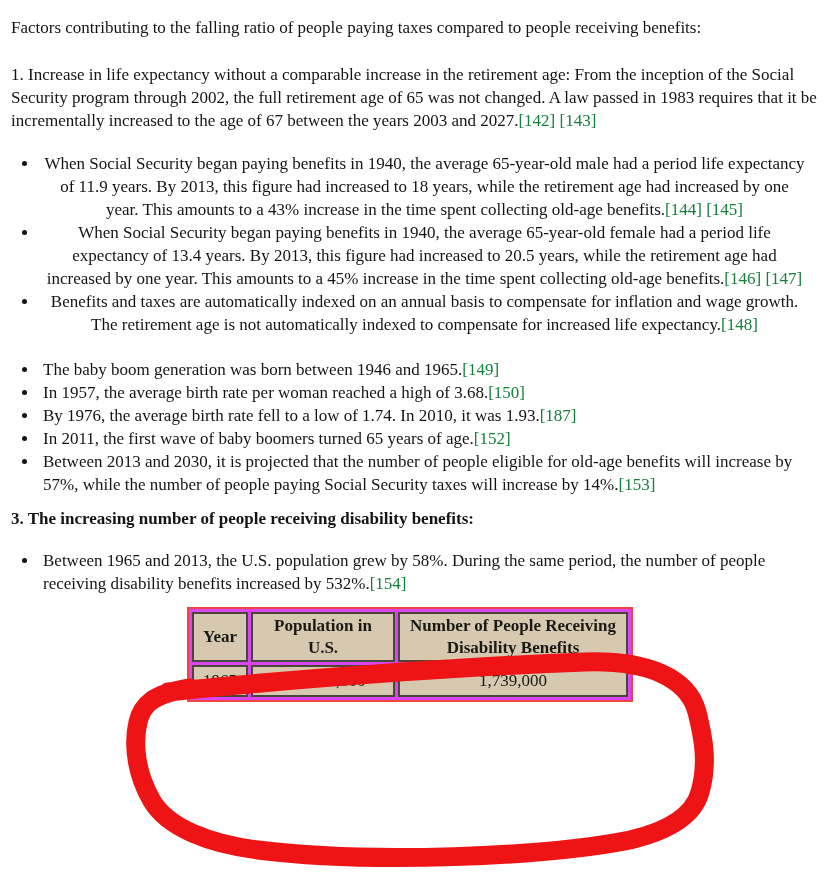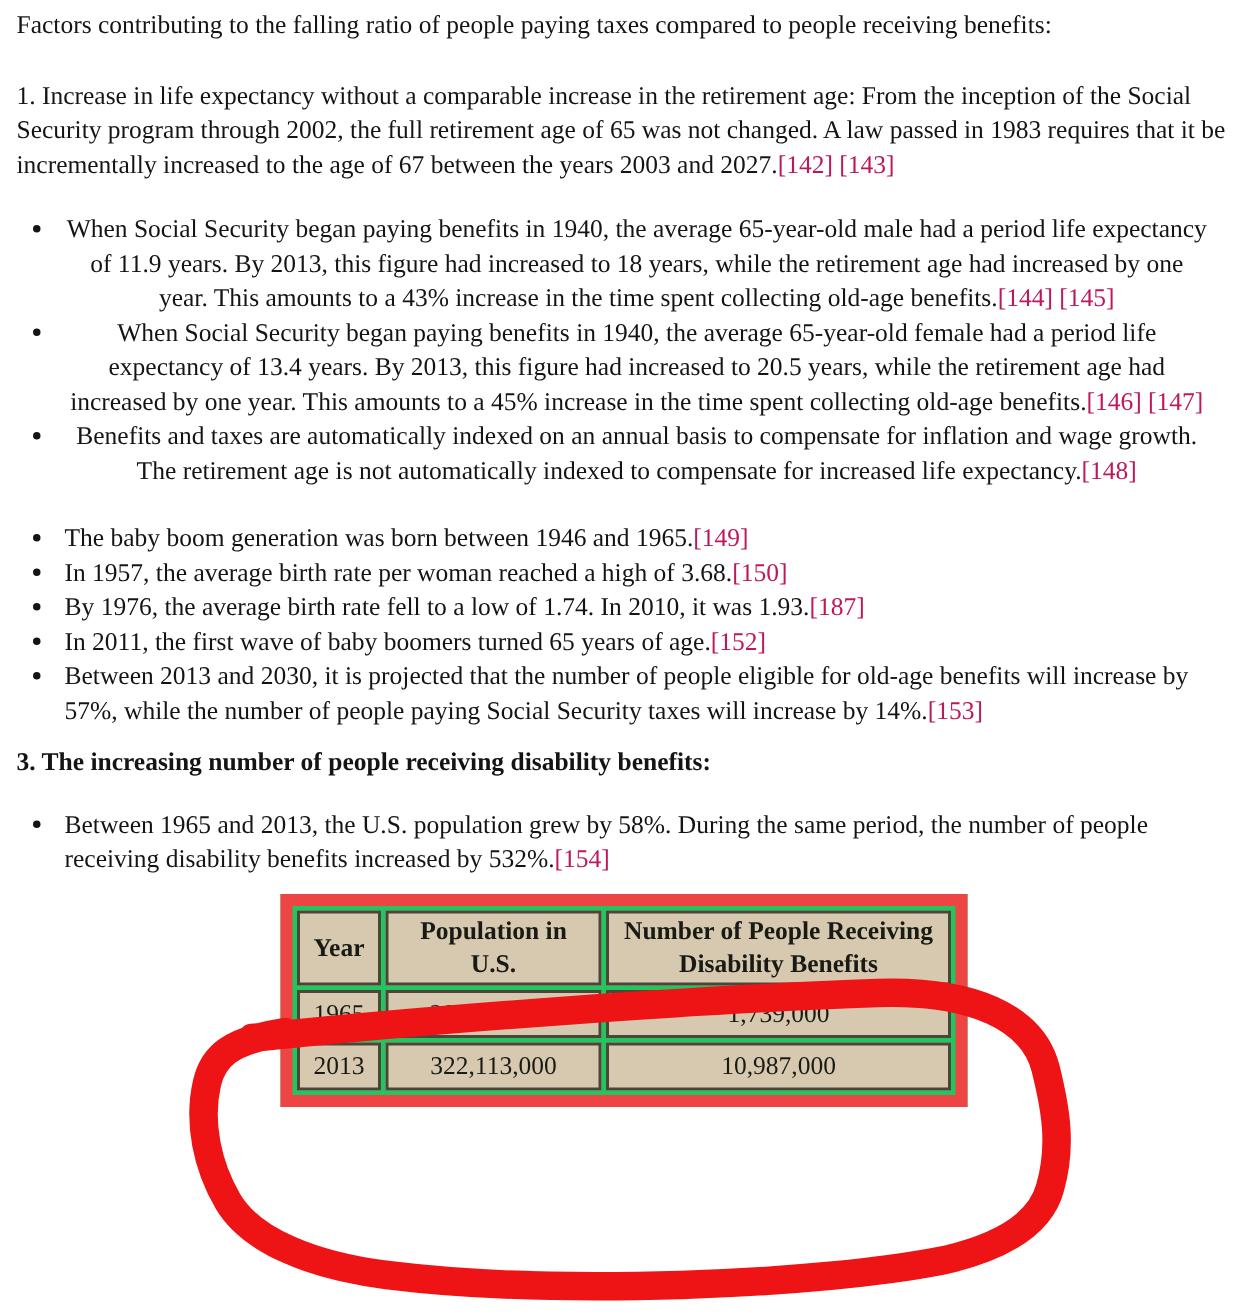--- a/index.html
+++ b/index.html
@@ -6,50 +6,50 @@
   body {
     width: 840px;
     height: 877px;
     position: relative;
     overflow: hidden;
     background: #ffffff;
     font-family: "Liberation Serif", serif;
     font-size: 17px;
     color: #141414;
   }
-  .content { padding: 5px 20px 0 11px; }
+  .content { padding: 16px 20px 0 11px; }
   p.para {
     margin: 0;
     line-height: 23px;
   }
   #intro { margin: 0; }
   #s0h { margin-top: 24px; }
   #s1h { margin-top: 9px; }
   #s2h { margin-top: 11px; font-weight: bold; }
   ul.blist {
     margin: 0;
     padding: 0 14px 0 28px;
     line-height: 23px;
     list-style: disc;
   }
   ul.blist li { margin: 0; padding-left: 4px; }
   ul#ul0 { margin-top: 20px; text-align: center; }
   ul#ul1 { margin-top: 22px; }
   ul#ul2 { margin-top: 19px; }
   a.ref {
-    color: #be185d;
+    color: #15803d;
     text-decoration: none;
     cursor: pointer;
   }
   table.datatable {
     margin: 12px 16px 0 176px;
     border-collapse: separate;
     border-spacing: 3px;
-    background: #22c55e;
-    border: 8px solid #ef4444;
+    background: #d946ef;
+    border: 2px solid #ef4444;
   }
   table.datatable th, table.datatable td {
     border: 2px solid #4a4639;
     background: #d6c9b0;
     text-align: center;
     vertical-align: middle;
     padding: 1px 4px;
     line-height: 22px;
     font-size: 17px;
     color: #1a1a14;
@@ -102,25 +102,20 @@
         <tr>
       <th class="col-year">Year</th>
       <th class="col-pop">Population in U.S.</th>
       <th class="col-num">Number of People Receiving Disability Benefits</th>
     </tr>
     <tr>
       <td class="cell">1965</td>
       <td class="cell">203,982,000</td>
       <td class="cell">1,739,000</td>
     </tr>
-    <tr>
-      <td class="cell">2013</td>
-      <td class="cell">322,113,000</td>
-      <td class="cell">10,987,000</td>
-    </tr>
   </tbody>
     </table>
 
 </div>
 
 <svg id="marker-overlay" viewBox="0 0 840 877" xmlns="http://www.w3.org/2000/svg" aria-hidden="true">
   <path d="M 168 692
            C 290 679, 470 666, 585 662
            C 648 660, 688 678, 697 712
            C 704 740, 708 764, 700 792

